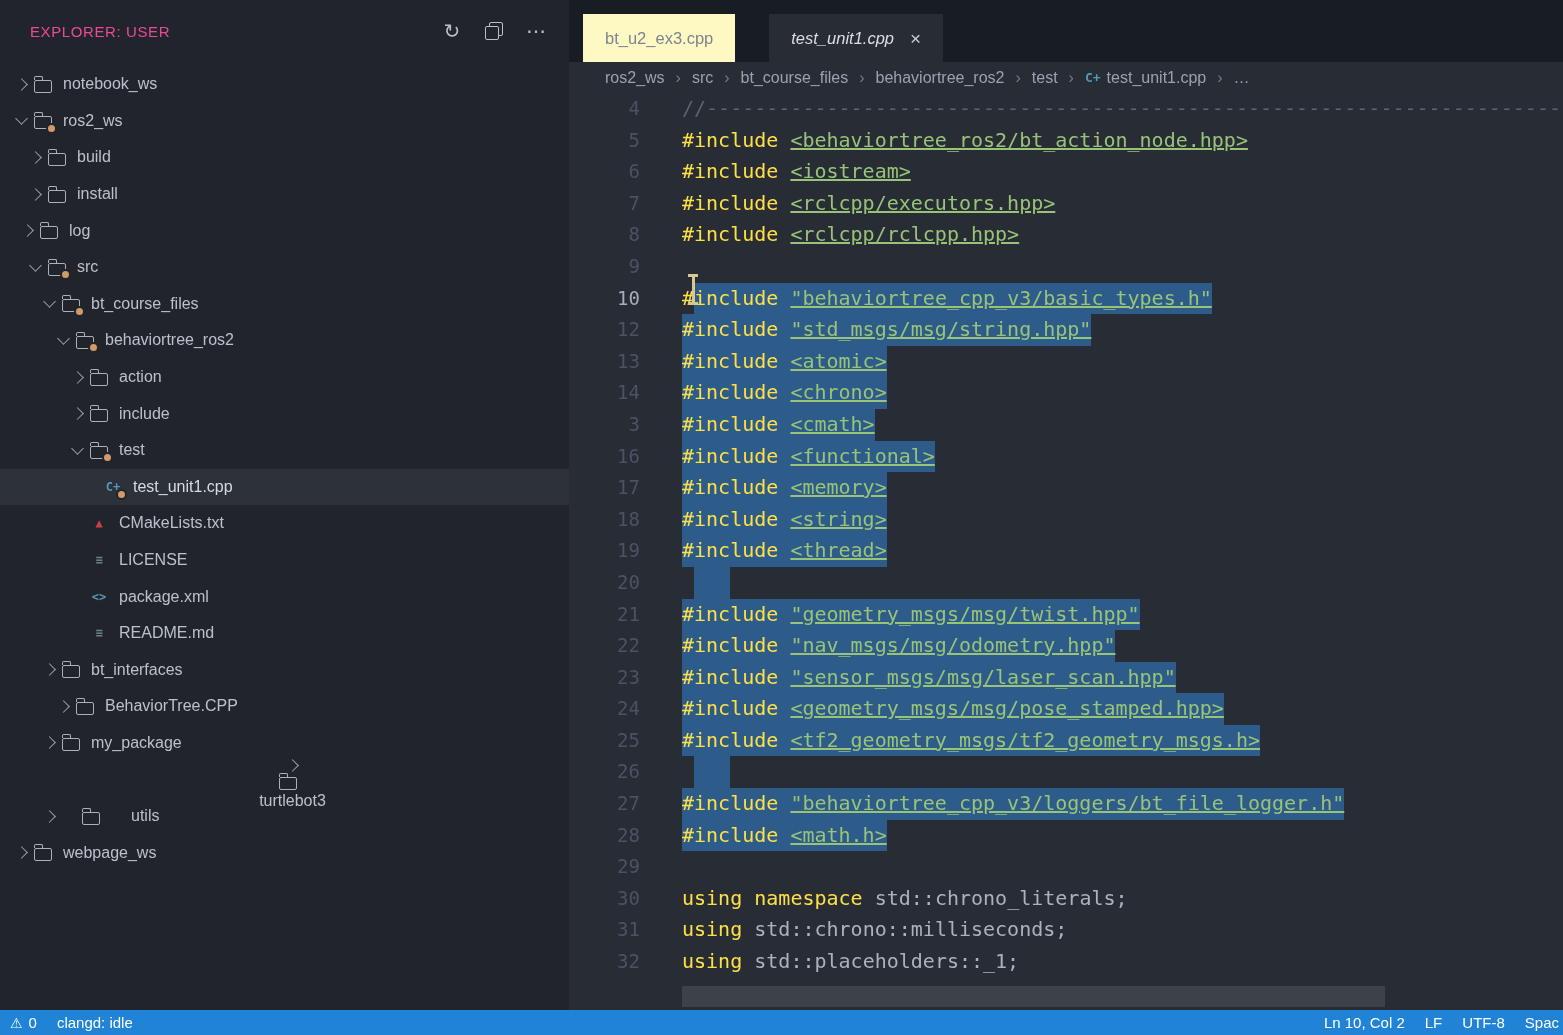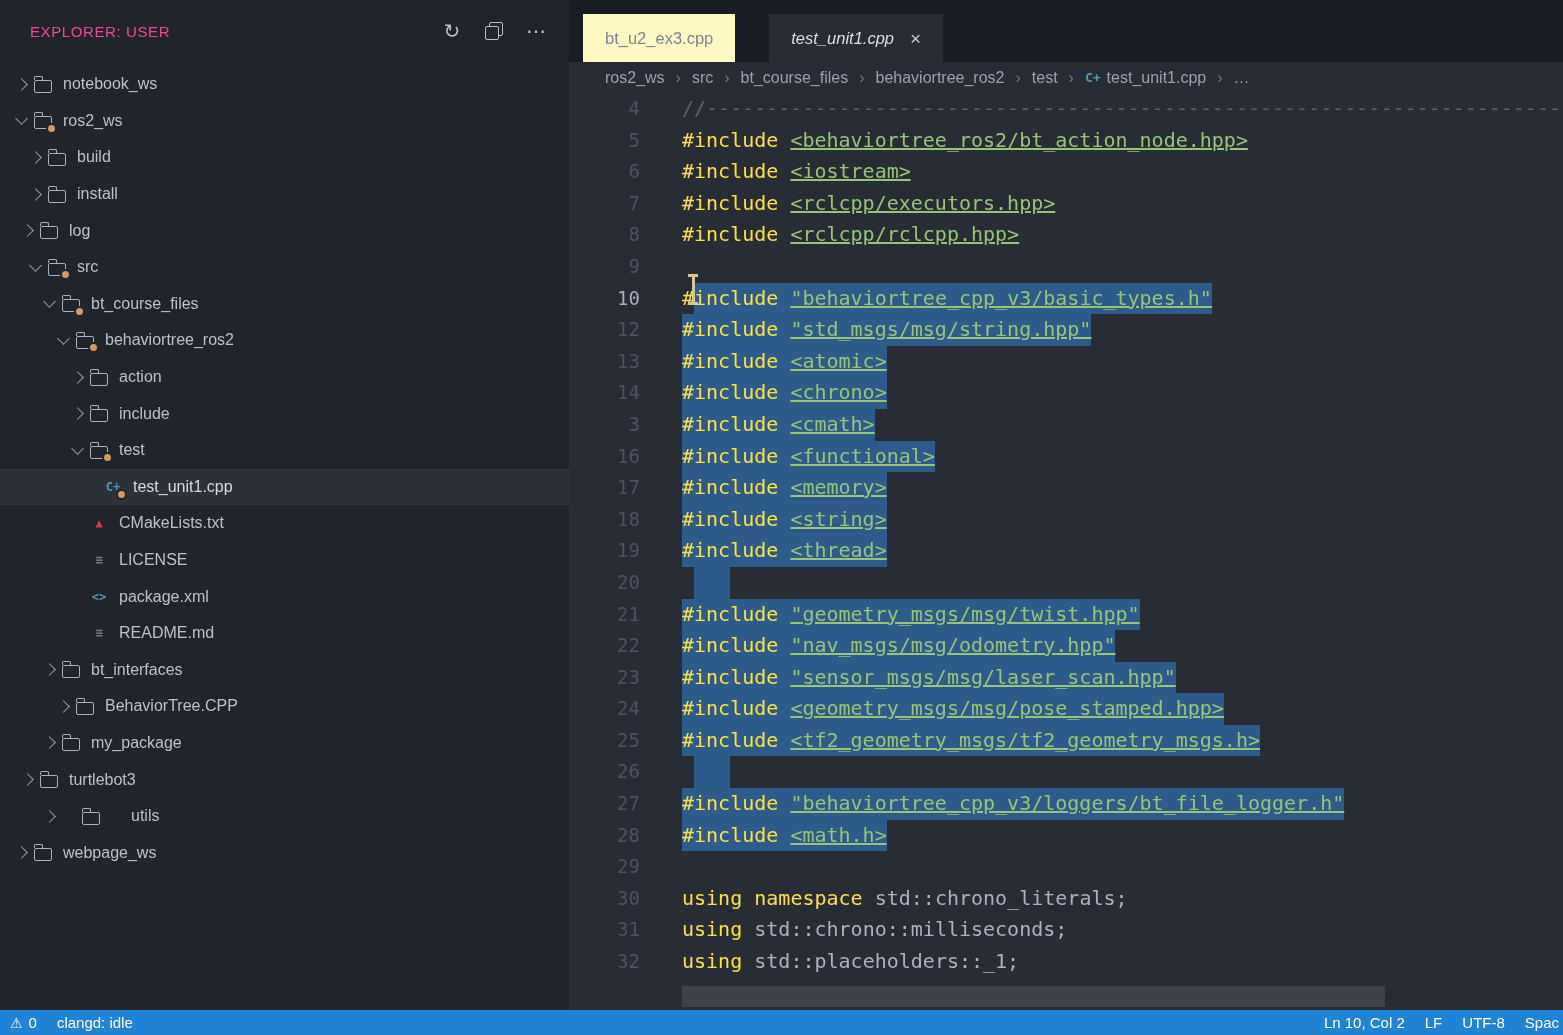--- a/index.html
+++ b/index.html
@@ -246,21 +246,21 @@
         </div>
         <div class="tree-row" style="padding-left: 38px;">
           <span class="chev-box">
             <span class="chev right"></span>
           </span>
           <span class="icon-wrap">
             <span class="folder-shape"></span>
           </span>
           <span class="tree-label">my_package</span>
         </div>
-        <div class="tree-row" style="padding-left: 16px;">
+        <div class="tree-row" style="padding-left: 16px; flex-direction: column;">
           <span class="chev-box">
             <span class="chev right"></span>
           </span>
           <span class="icon-wrap">
             <span class="folder-shape"></span>
           </span>
           <span class="tree-label">turtlebot3</span>
         </div>
         <div class="tree-row" style="padding-left: 38px; gap: 20px;">
           <span class="chev-box">

